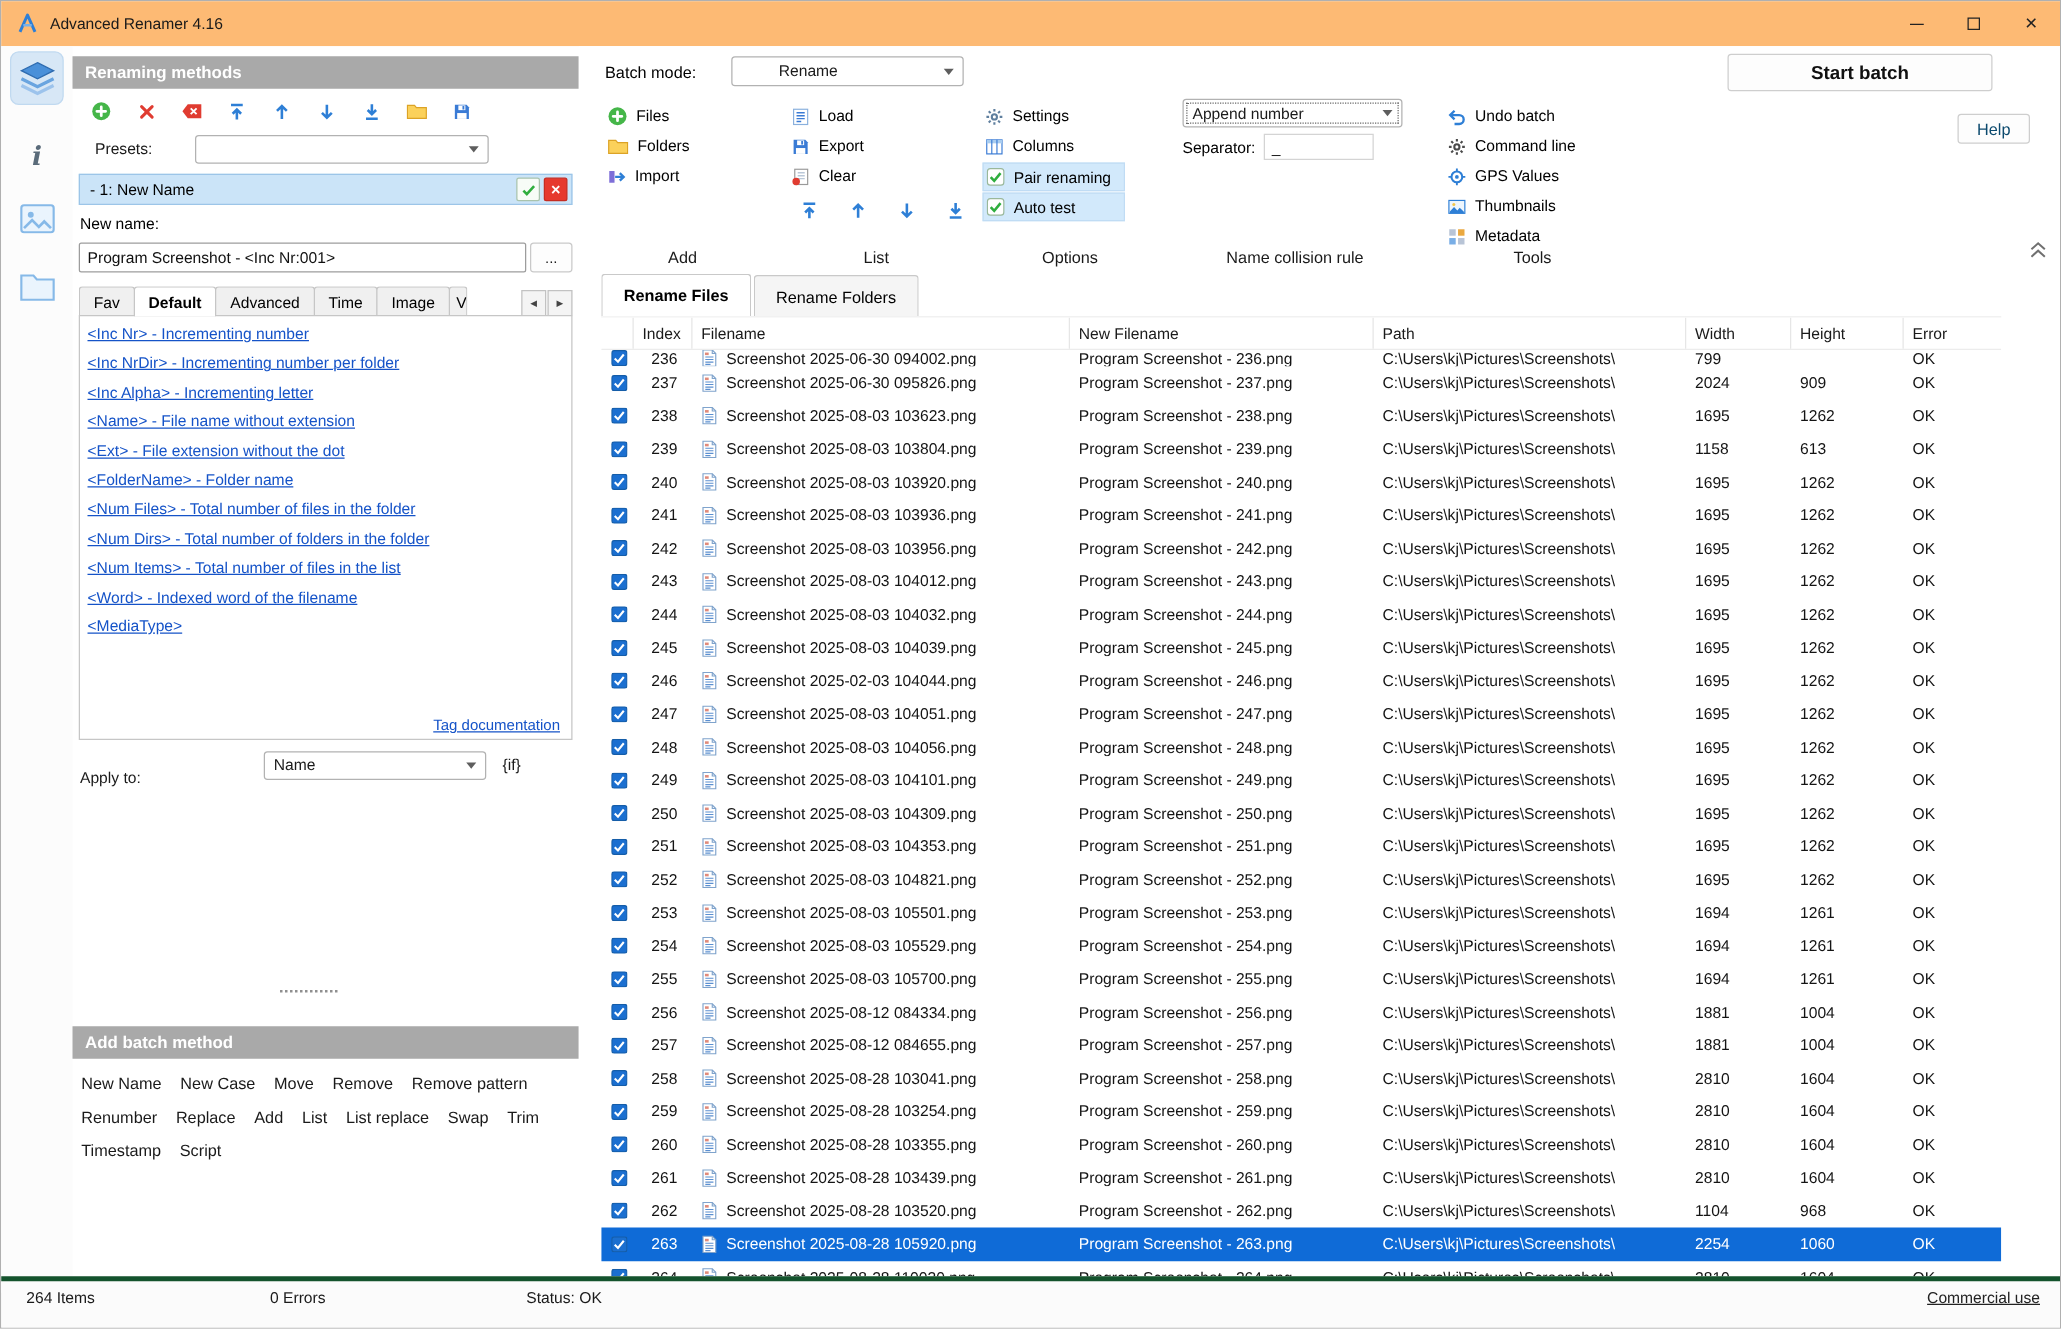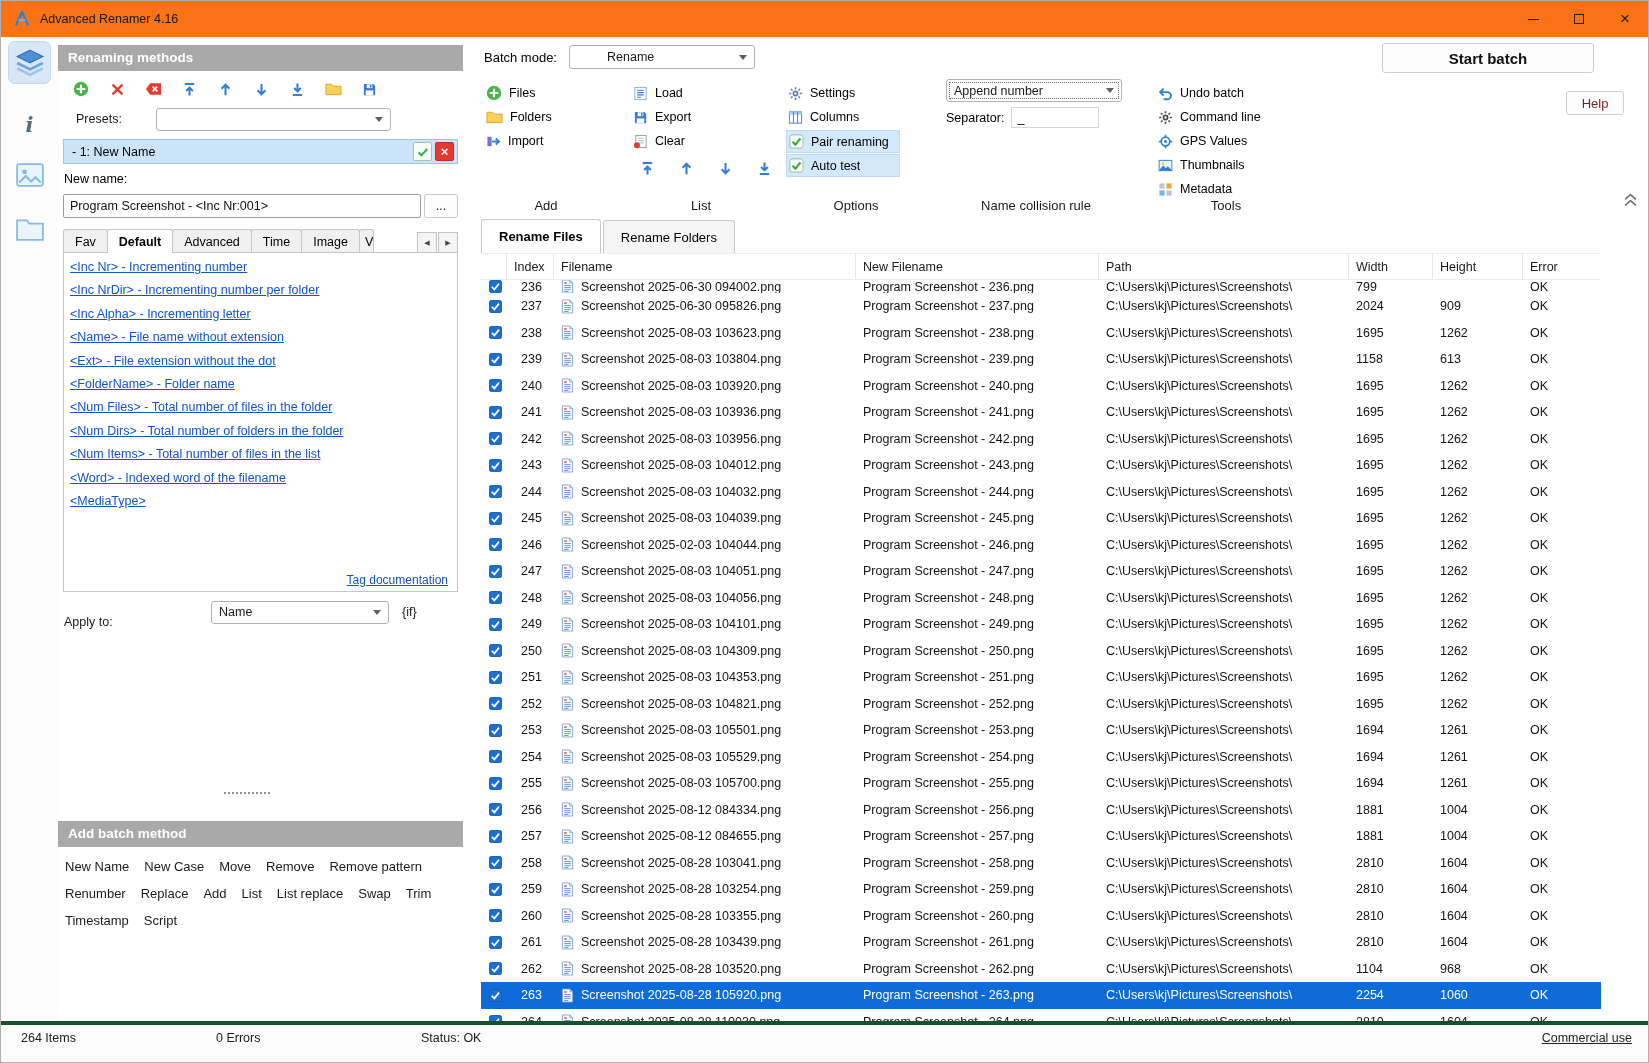--- a/index.html
+++ b/index.html
@@ -5,21 +5,21 @@
   * { box-sizing: border-box; }
   html,body { margin:0; padding:0; }
   body {
     width:1649px; height:1063px; overflow:hidden;
     font-family:"Liberation Sans", sans-serif; background:#e8e8e8;
     -webkit-font-smoothing:antialiased;
   }
   .window { position:relative; width:1649px; height:1063px; background:#fff; border:1px solid #b0b0b0; }
 
   
-  .titlebar { height:36px; display:flex; align-items:center; background:#f97316; position:relative; }
+  .titlebar { height:36px; display:flex; align-items:center; background:#fdba74; position:relative; }
   .applogo { margin-left:12px; display:inline-flex; }
   .title { margin-left:9px; font-size:12.5px; color:#1a1a1a; }
   .win-controls { margin-left:auto; display:flex; height:100%; }
   .win-btn { width:46px; height:100%; display:flex; align-items:center; justify-content:center; color:#222; font-size:17px; }
   .min-glyph { width:11px; border-bottom:1px solid #222; display:inline-block; }
   .max-glyph { width:10px; height:10px; border:1px solid #222; display:inline-block; }
 
   
   .bodyarea { position:absolute; top:36px; left:0; right:0; bottom:28px; display:flex; background:#fff; }
 
@@ -73,25 +73,25 @@
 
   .h-splitter { position:absolute; top:755px; left:166px; width:46px; border-top:2px dotted #8f8f8f; }
   .v-splitter { position:absolute; top:450px; left:388px; height:36px; border-left:2px dotted #8f8f8f; }
 
   .addbatch { position:absolute; top:784px; left:0; right:0; }
   .mb-row { display:flex; gap:15px; margin:12px 0 0 7px; font-size:13px; flex-wrap:nowrap; }
   .mb { color:#1a1a1a; cursor:pointer; white-space:nowrap; }
 
   
   .main { flex:1; position:relative; background:#fff; }
-  .batch-row { position:absolute; top:8px; left:21px; display:flex; align-items:center; gap:12px; }
+  .batch-row { position:absolute; top:8px; left:21px; display:flex; align-items:center; gap:28px; }
   .lbl13 { font-size:13px; }
   .batchmode { width:186px; height:24px;padding-left:37px; }
   .start-batch { position:absolute; top:6px; right:54px; width:212px; height:30px; background:#fdfdfd; border:1px solid #cecece; border-radius:3px; font-weight:bold; font-size:15px; font-family:inherit; color:#111; }
-  .help-btn { position:absolute; top:54px; right:24px; width:58px; height:24px; background:#fdfdfd; border:1px solid #cecece; border-radius:3px; font-size:13px; font-family:inherit; color:#7f1d1d; }
+  .help-btn { position:absolute; top:54px; right:24px; width:58px; height:24px; background:#fdfdfd; border:1px solid #cecece; border-radius:3px; font-size:13px; font-family:inherit; color:#0c4a6e; }
 
   .grp { position:absolute; top:44px; }
   .titem { height:24px; display:flex; align-items:center; gap:7px; font-size:12.5px; padding:0 10px 0 2px; white-space:nowrap; cursor:pointer; }
   .titem.hl { background:#d2e9fb; border:1px solid #c0dcf4; height:23px; margin:1px 0; }
   .arrow-row { display:flex; gap:19px; margin:5px 0 0 6px; }
   .grp.collision { top:42px; }
   .collision-select { width:176px; }
   .select.focus::after { content:""; position:absolute; inset:2px; border:1px dotted #6a6a6a; pointer-events:none; }
   .sep-row { display:flex; align-items:center; gap:7px; margin-top:5px; font-size:12.5px; }
   .sep-input { width:88px; height:21px; border:1px solid #d4d4d4; padding:0 5px; font-size:12.5px; font-family:inherit; }

